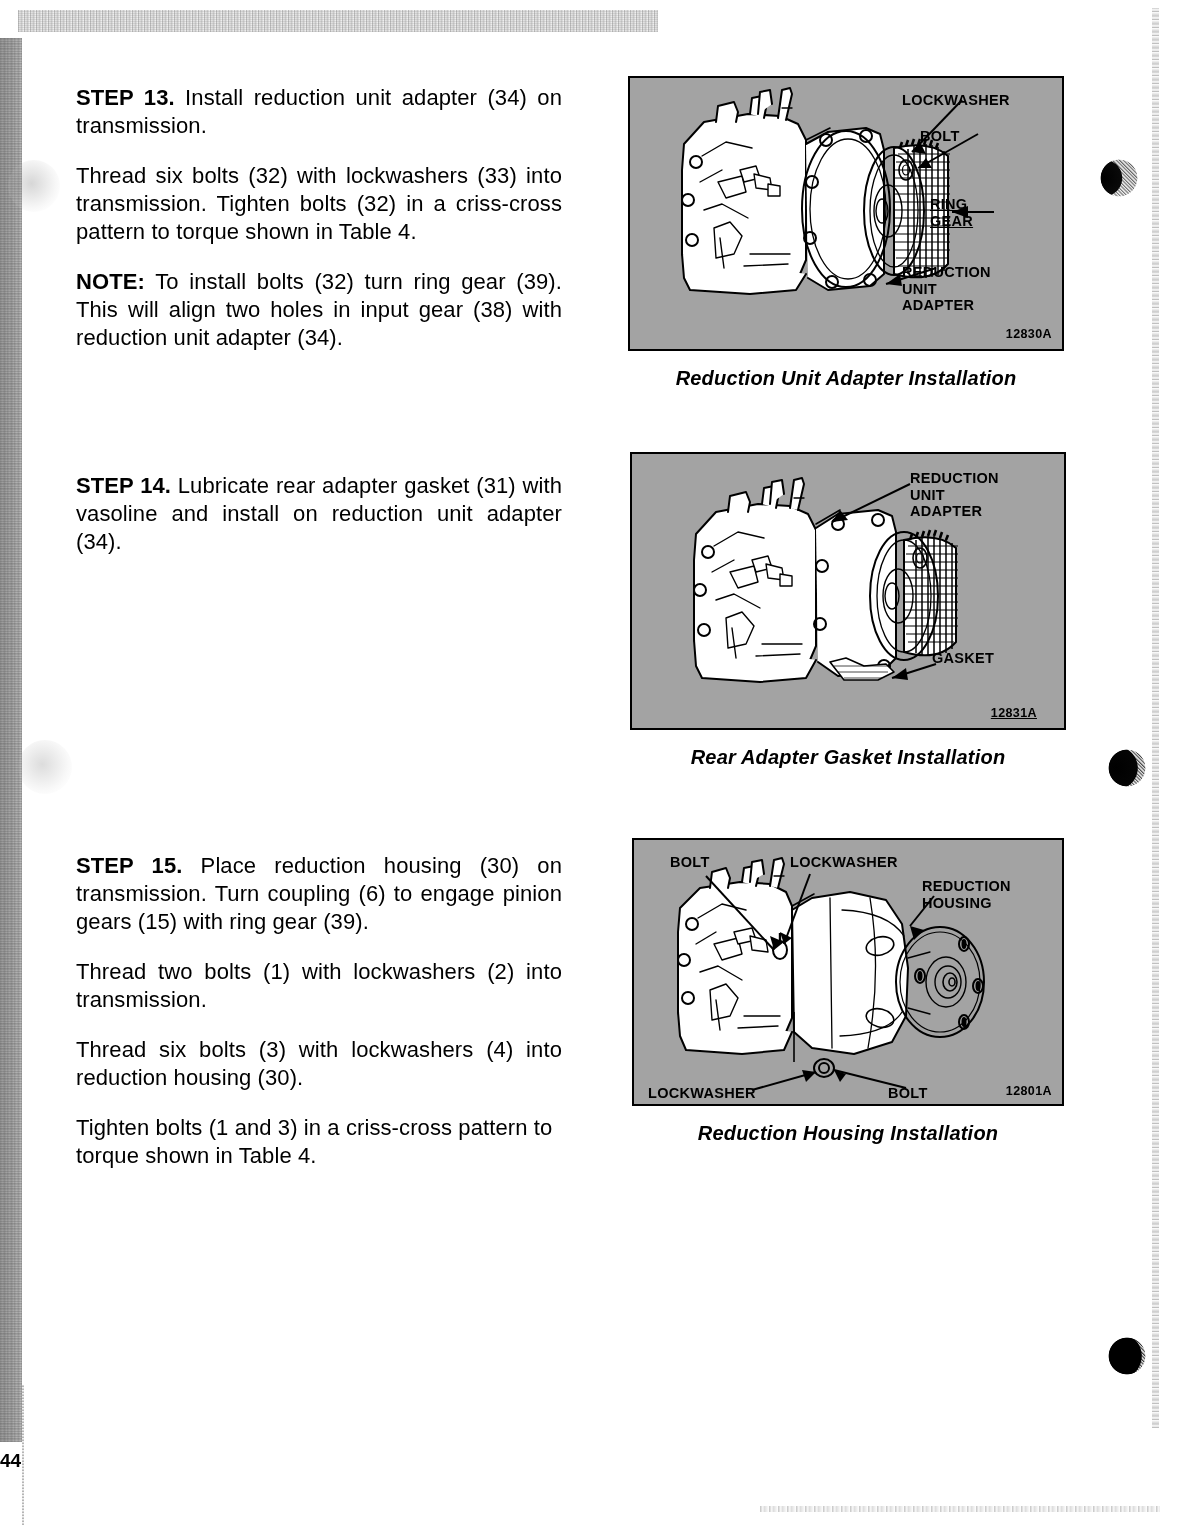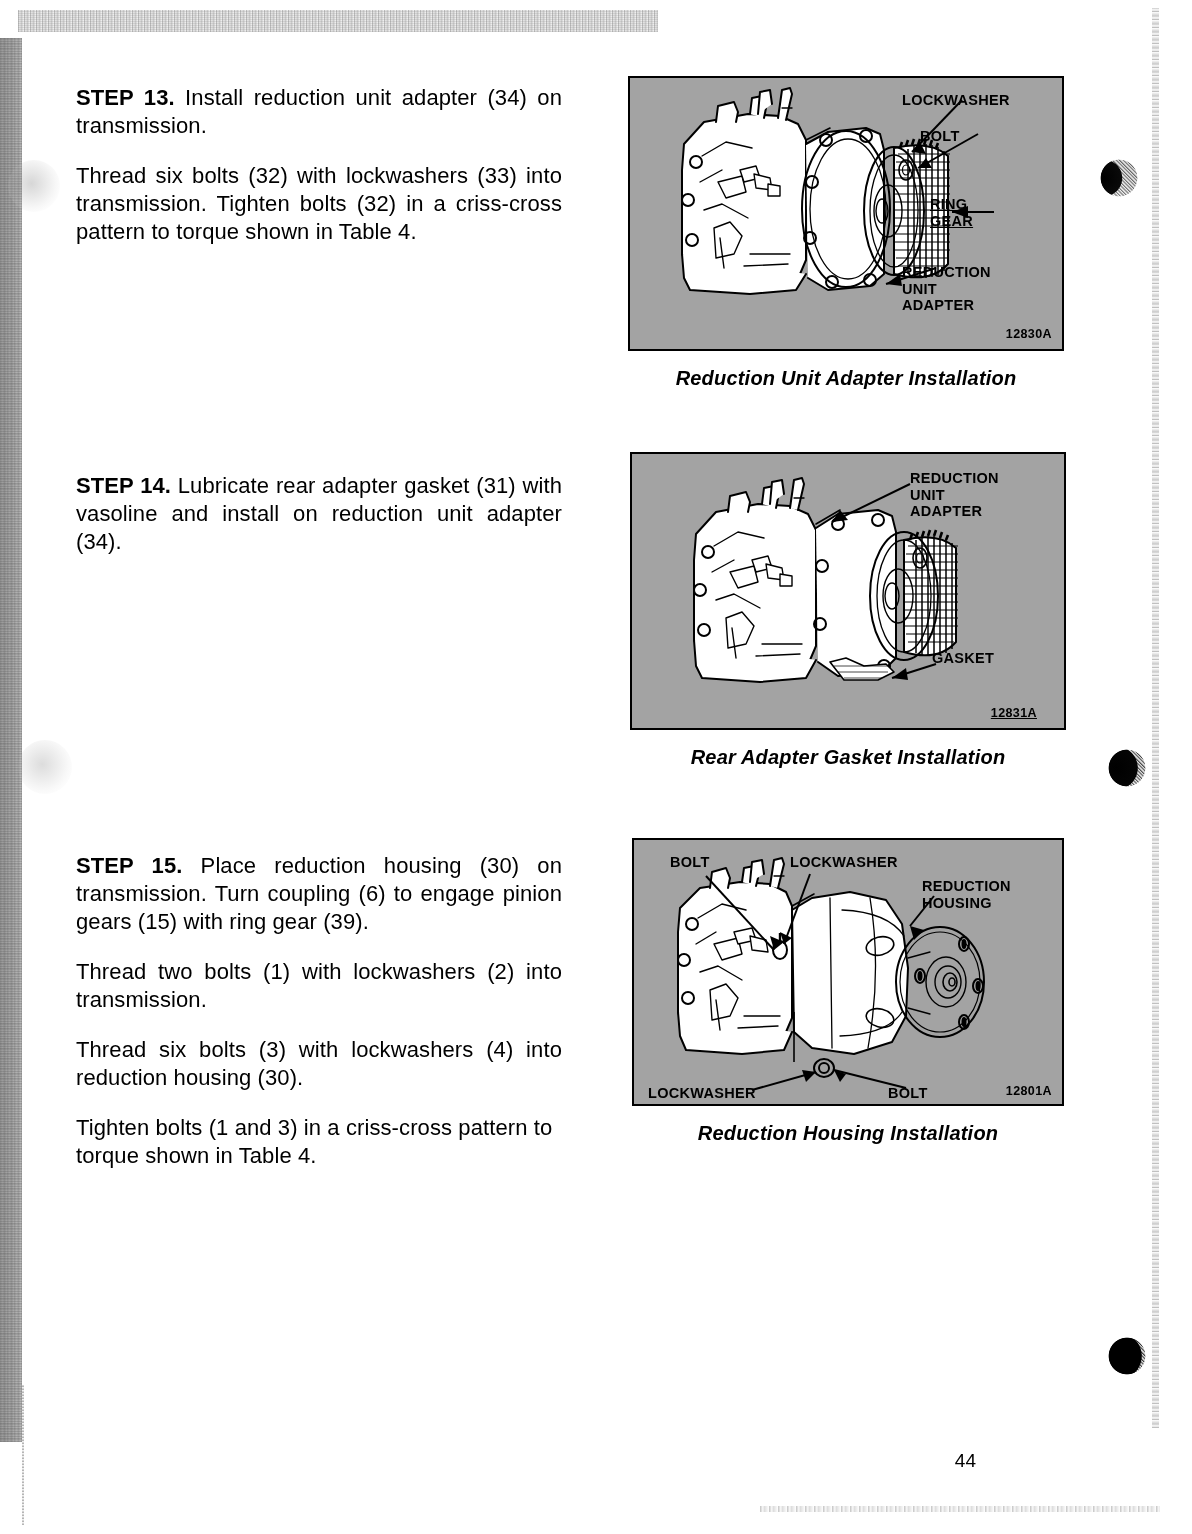--- a/index.html
+++ b/index.html
@@ -153,42 +153,43 @@
   #figure-1 .fig-box { width: 436px; height: 275px; }
   #figure-2 { left: 630px; top: 452px; }
   #figure-2 .fig-box { width: 436px; height: 278px; }
   #figure-3 { left: 632px; top: 838px; }
   #figure-3 .fig-box { width: 432px; height: 268px; }
 
   #page-number {
     position: absolute;
     left: 0; top: 1450px;
     width: 976px;
-    text-align: right;
+    text-align: left;
     font-size: 19px;
-    font-weight: normal;
+    font-weight: bold;
   }
 </style>
 </head>
 <body>
 
 <div id="scan-left-edge"></div>
 <div id="scan-left-smudge"></div>
 <div id="scan-left-smudge2"></div>
 <div id="scan-top-noise"></div>
 <div id="scan-right-noise"></div>
 <div id="scan-bottom-noise"></div>
 <div id="scan-left-hairline"></div>
 <div class="binder-hole" id="binder-hole-1"></div>
 <div class="binder-hole" id="binder-hole-2"></div>
 <div class="binder-hole" id="binder-hole-3"></div>
 
 <div class="text-col" id="step13-block">
   <p class="para"><span class="lead">STEP 13.</span><span> Install reduction unit adapter (34) on transmission.</span></p>
   <p class="para"><span>Thread six bolts (32) with lockwashers (33) into transmission. Tighten bolts (32) in a criss-cross pattern to torque shown in Table 4.</span></p>
+  <p class="para"><span class="lead">NOTE:</span><span> To install bolts (32) turn ring gear (39). This will align two holes in input gear (38) with reduction unit adapter (34).</span></p>
 </div>
 
 <div class="text-col" id="step14-block">
   <p class="para"><span class="lead">STEP 14.</span><span> Lubricate rear adapter gasket (31) with vasoline and install on reduction unit adapter (34).</span></p>
 </div>
 
 <div class="text-col" id="step15-block">
   <p class="para"><span class="lead">STEP 15.</span><span>  Place reduction housing (30) on transmission. Turn coupling (6) to engage pinion gears (15) with ring gear (39).</span></p>
   <p class="para"><span>Thread two bolts (1) with lockwashers (2) into transmission.</span></p>
   <p class="para"><span>Thread six bolts (3) with lockwashers (4) into reduction housing (30).</span></p>

